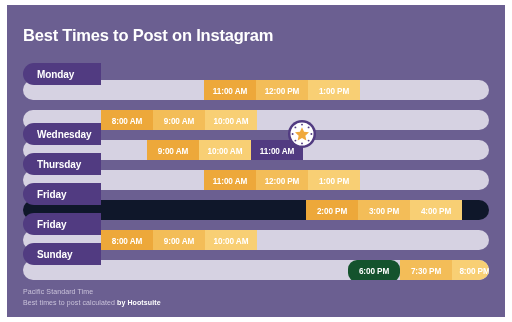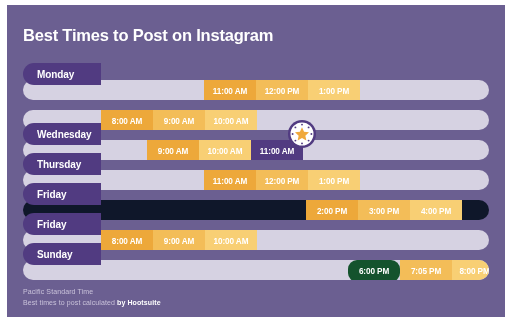--- a/index.html
+++ b/index.html
@@ -217,21 +217,21 @@
           </div>
         </div>
         <div class="day-pill" style="background: rgb(81, 59, 129);">
           <span class="day-label">Friday</span>
         </div>
       </div>
       <div class="row">
         <div class="row-track" style="background: rgb(214, 210, 226);">
           <div class="segments">
             <div class="seg" style="left: 325px; width: 52px; background: #14532d; border-radius: 9px;">6:00 PM</div>
-            <div class="seg" style="left: 377px; width: 52px; background: rgb(243, 189, 88);">7:05 PM</div>
+            <div class="seg" style="left: 377px; width: 52px; background: rgb(243, 189, 88);">7:30 PM</div>
             <div class="seg" style="left: 429px; width: 37px; background: rgb(248, 207, 116); padding-left: 8px;">8:00 PM</div>
           </div>
         </div>
         <div class="day-pill" style="background: rgb(81, 59, 129);">
           <span class="day-label">Sunday</span>
         </div>
       </div>
     </div>
 
   <div id="footer">

